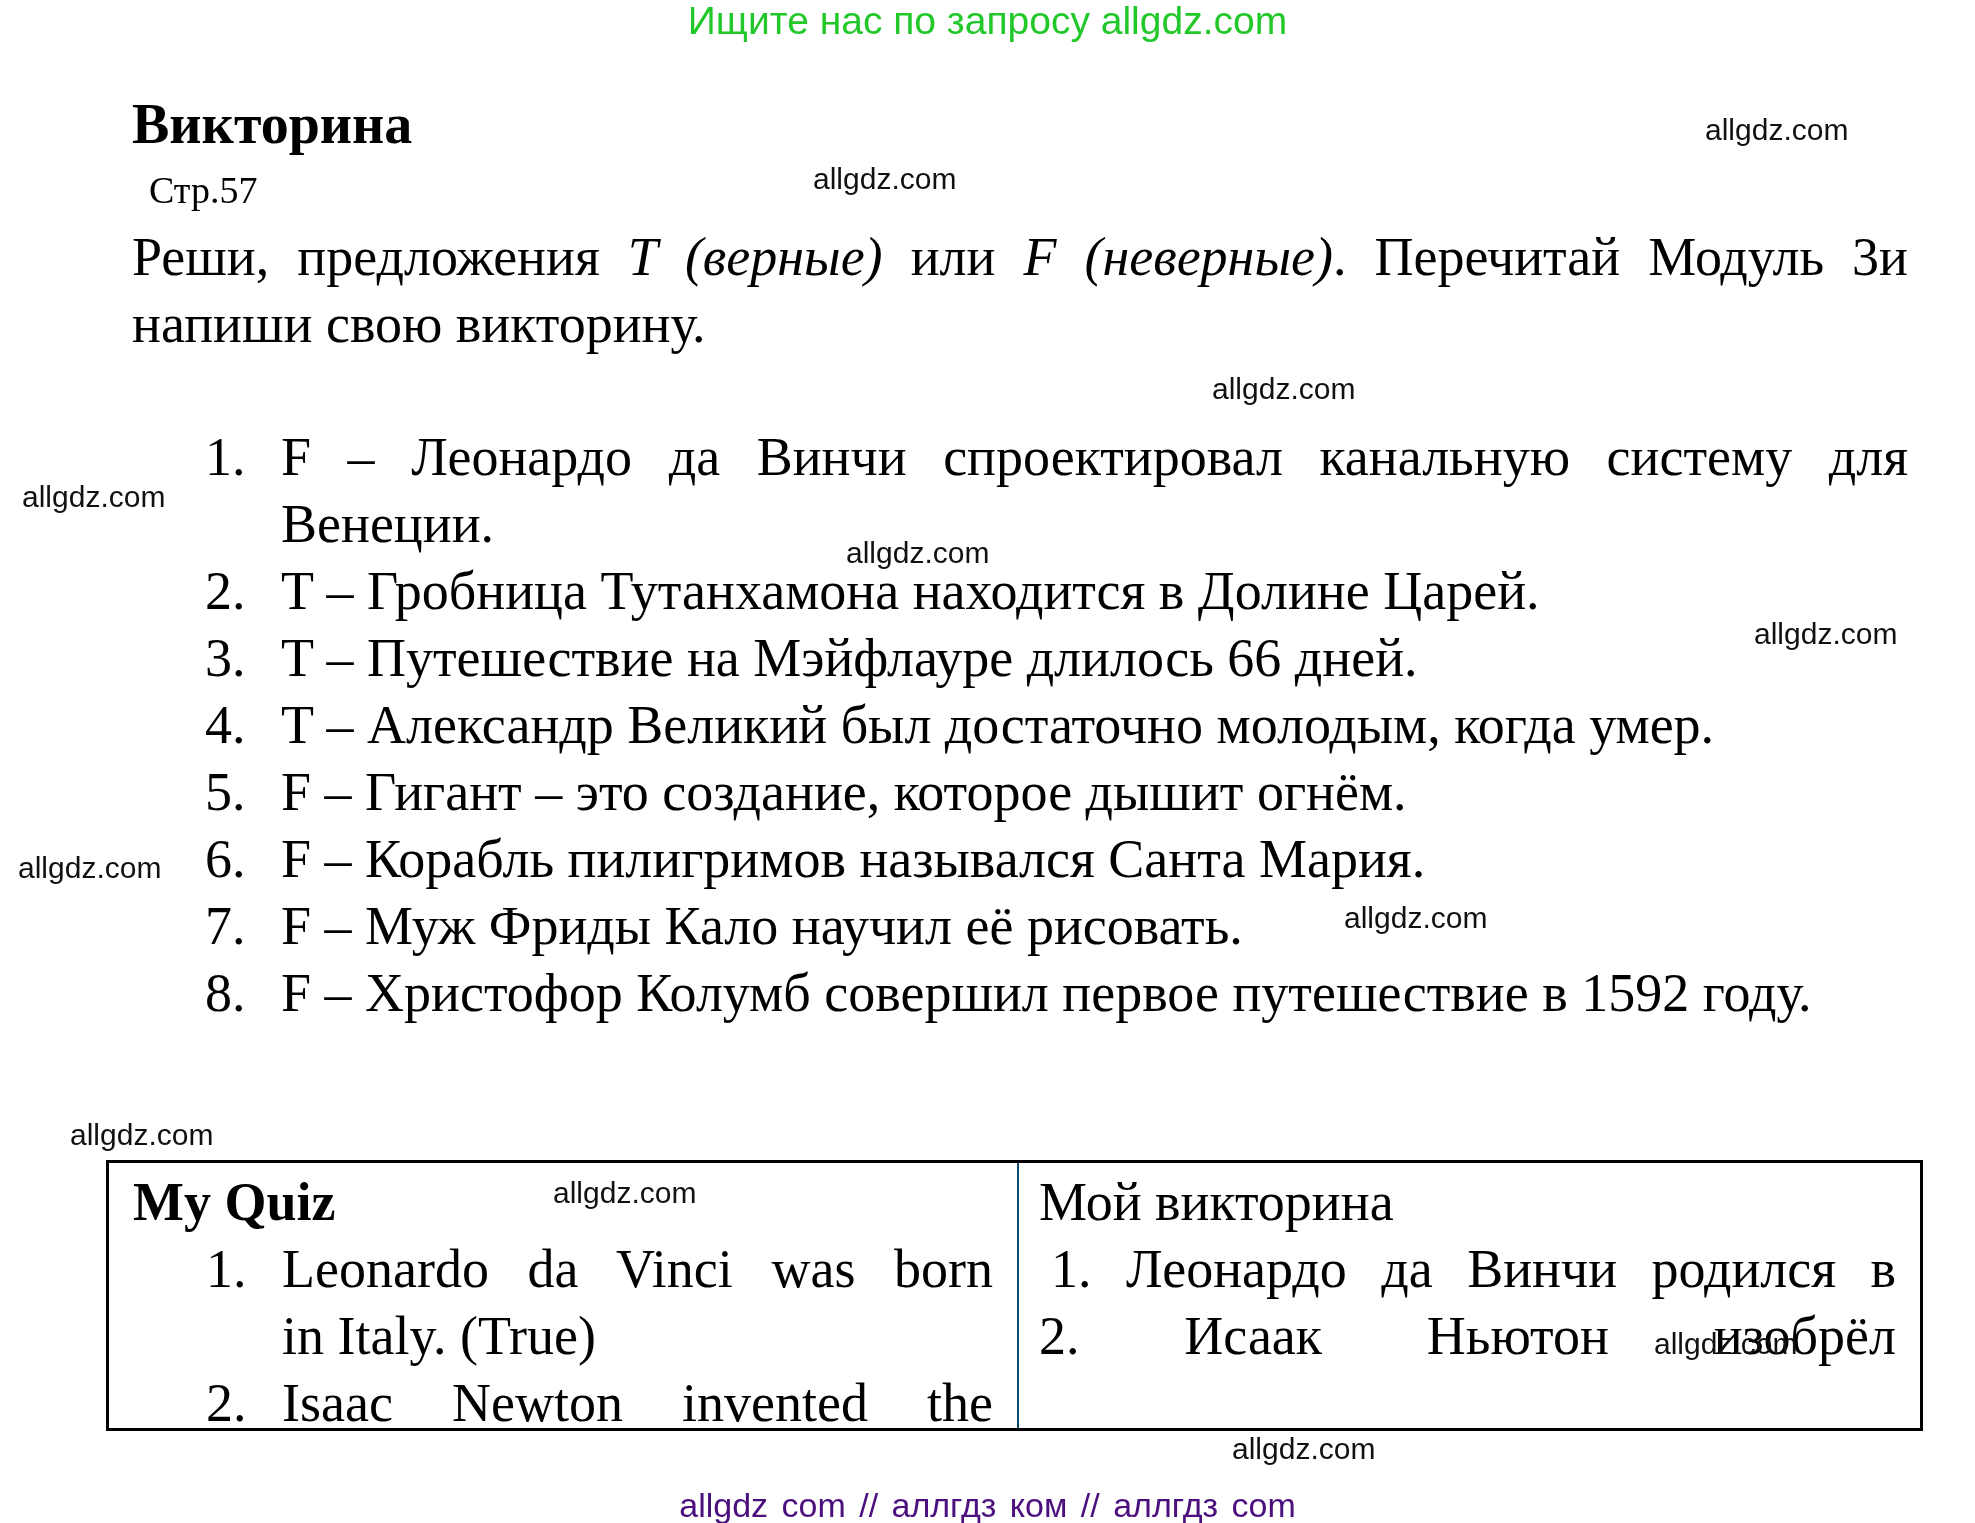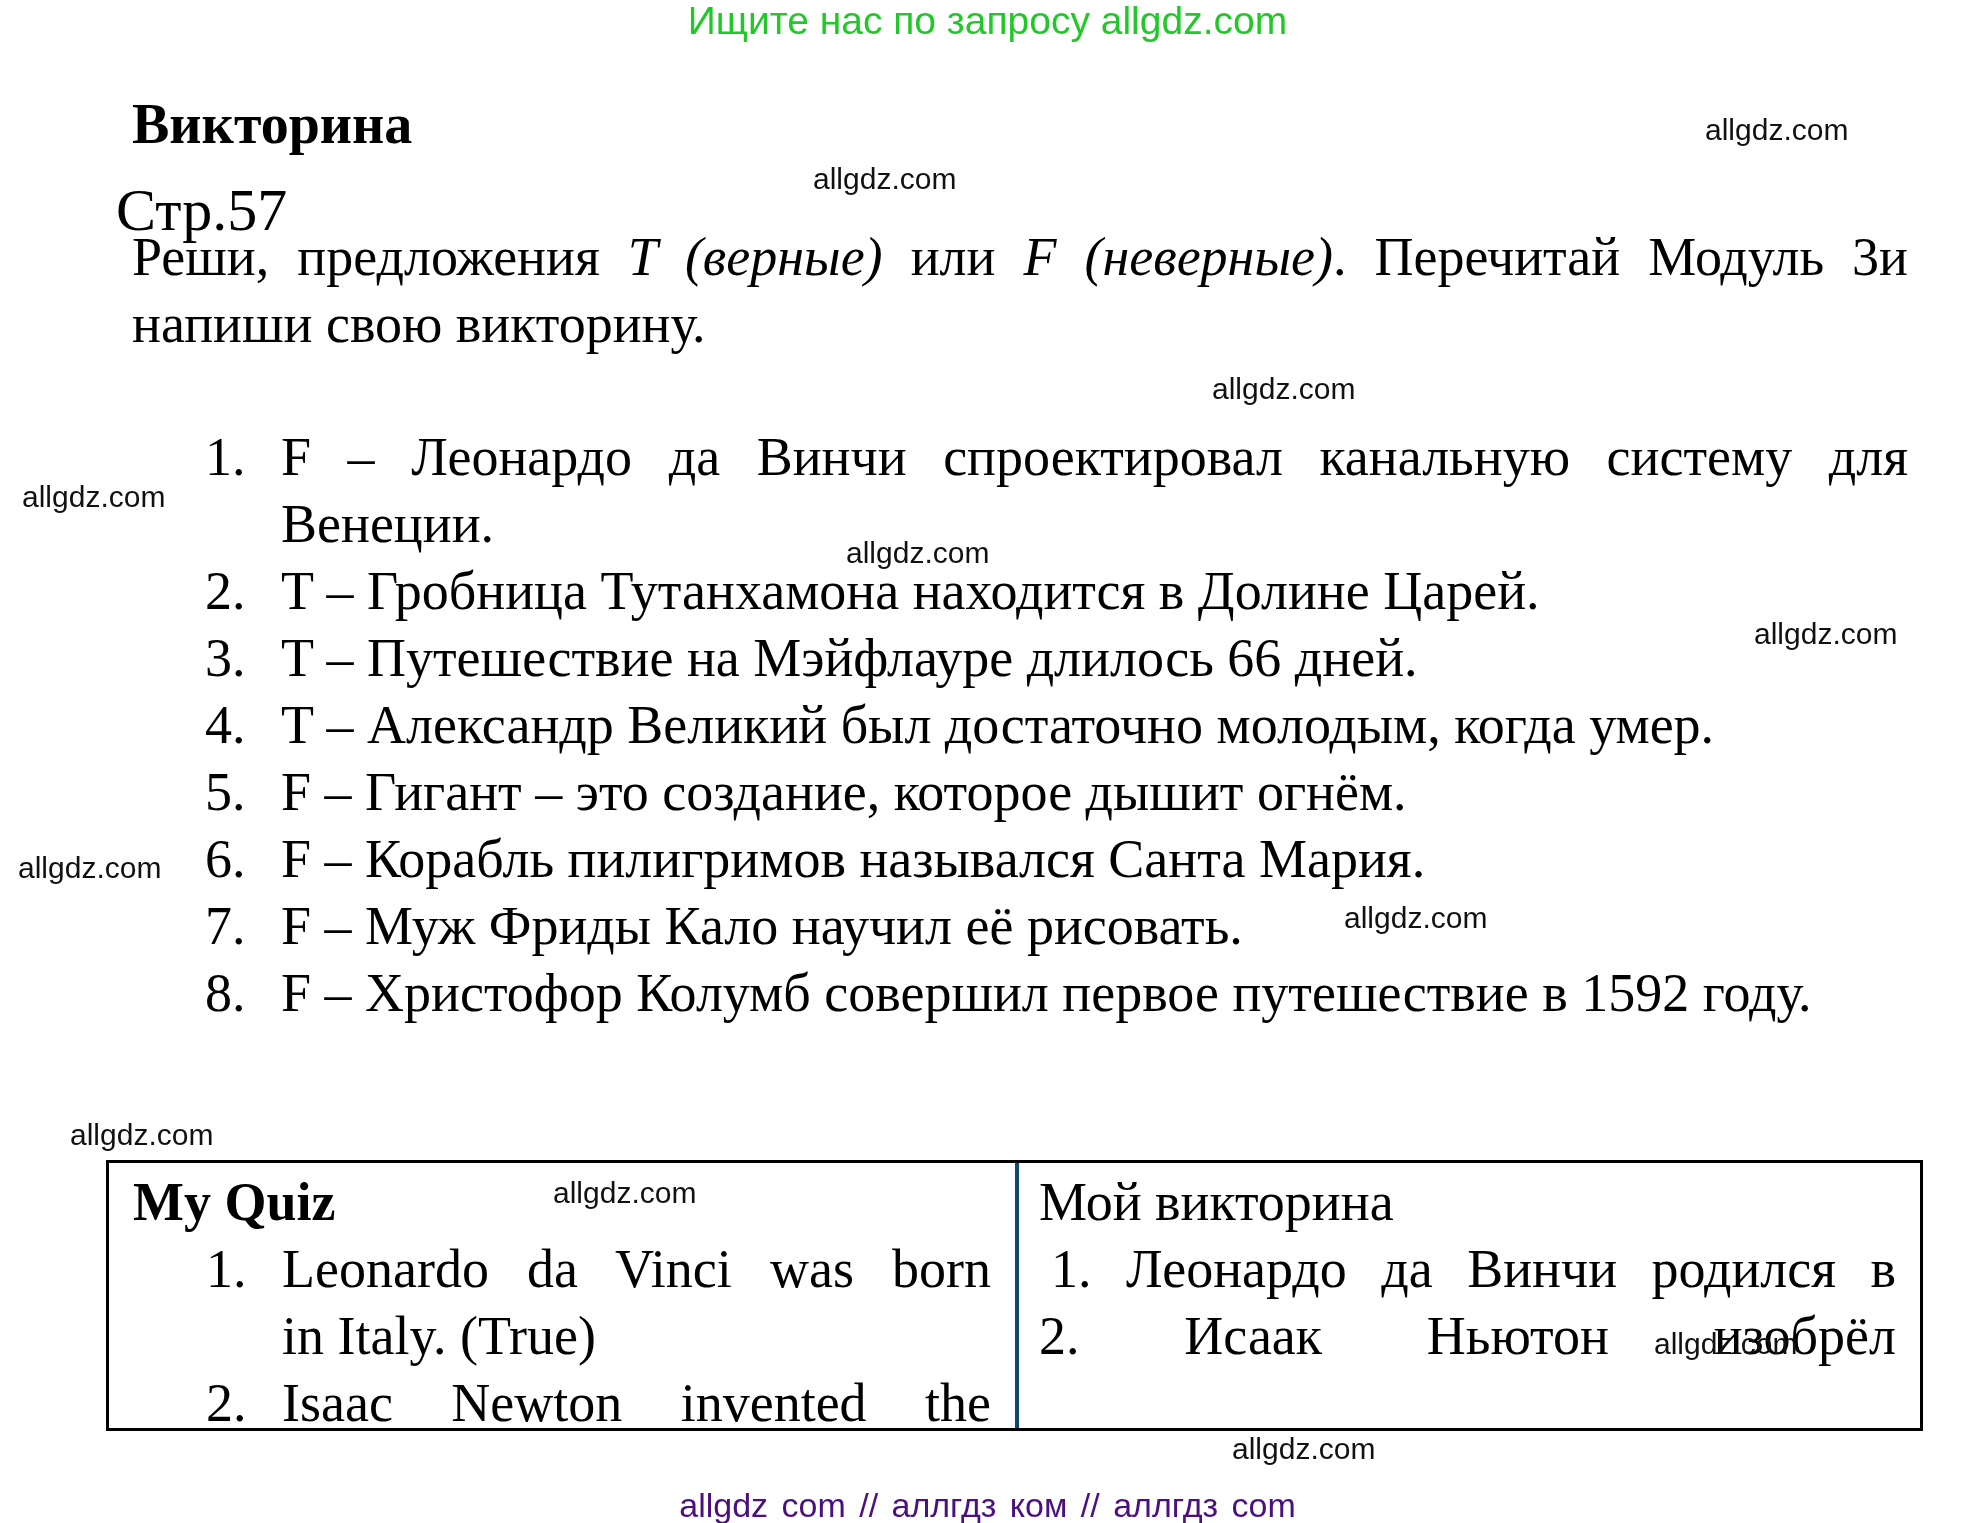--- a/index.html
+++ b/index.html
@@ -6,36 +6,36 @@
   body { width: 1975px; height: 1523px; position: relative; overflow: hidden; color: #000; }
   .serif { font-family: "Liberation Serif", "DejaVu Serif", serif; }
   .sans { font-family: "Liberation Sans", "DejaVu Sans", sans-serif; }
 
   .top-banner { position: absolute; top: 0; left: 0; width: 1975px; text-align: center;
     font-size: 39px; line-height: 42px; color: #22c82a; }
   .bottom-banner { position: absolute; top: 1484px; left: 0; width: 1975px; text-align: center;
     font-size: 34px; line-height: 42px; color: #4b0f7e; word-spacing: 4px; }
 
   .title { position: absolute; left: 132px; top: 92px; font-size: 56px; font-weight: bold; line-height: 64px; }
-  .page-ref { position: absolute; left: 116px; top: 158px; font-size: 60px; line-height: 64px; margin-top: 20px; }
+  .page-ref { position: absolute; left: 149px; top: 158px; font-size: 38px; line-height: 64px; }
 
   .instructions { position: absolute; left: 132px; top: 224px; width: 1776px; font-size: 54px; line-height: 67px;
     text-align: justify; text-align-last: left; }
   .instructions i { font-style: italic; }
 
   .answers { position: absolute; left: 132px; top: 424px; width: 1776px; margin: 0; padding: 0; list-style: none;
     font-size: 54px; line-height: 67px; }
   .answers li { position: relative; padding-left: 149px; text-align: justify; }
   .answers li.wrap { text-align: justify; text-align-last: left; }
   .answers .num { position: absolute; left: 73px; top: 0; }
 
   .quiz-table { position: absolute; left: 106px; top: 1160px; width: 1817px; height: 271px;
     border: 3px solid #000; box-sizing: border-box; display: flex; overflow: hidden; }
   .quiz-col { box-sizing: border-box; padding: 6px 24px 0 24px; font-size: 54px; line-height: 67px; overflow: hidden; }
-  .quiz-col.left { width: 910px; border-right: 4px solid #0c4a6e; }
+  .quiz-col.left { width: 910px; border-right: 2px solid #0c4a6e; }
   .quiz-col.right { flex: 1; padding-left: 20px; }
   .quiz-heading-en { font-weight: bold; }
   .quiz-list { margin: 0; padding: 0; list-style: none; }
   .quiz-list li { position: relative; padding-left: 149px; text-align: justify; text-align-last: justify; }
   .quiz-list li.last-left { text-align-last: left; }
   .quiz-list .num { position: absolute; left: 73px; top: 0; }
   .ru-line { text-align: justify; text-align-last: justify; margin-left: 12px; }
   .ru-line.left { text-align-last: left; }
   .ru-spread { display: flex; justify-content: space-between; }
 

